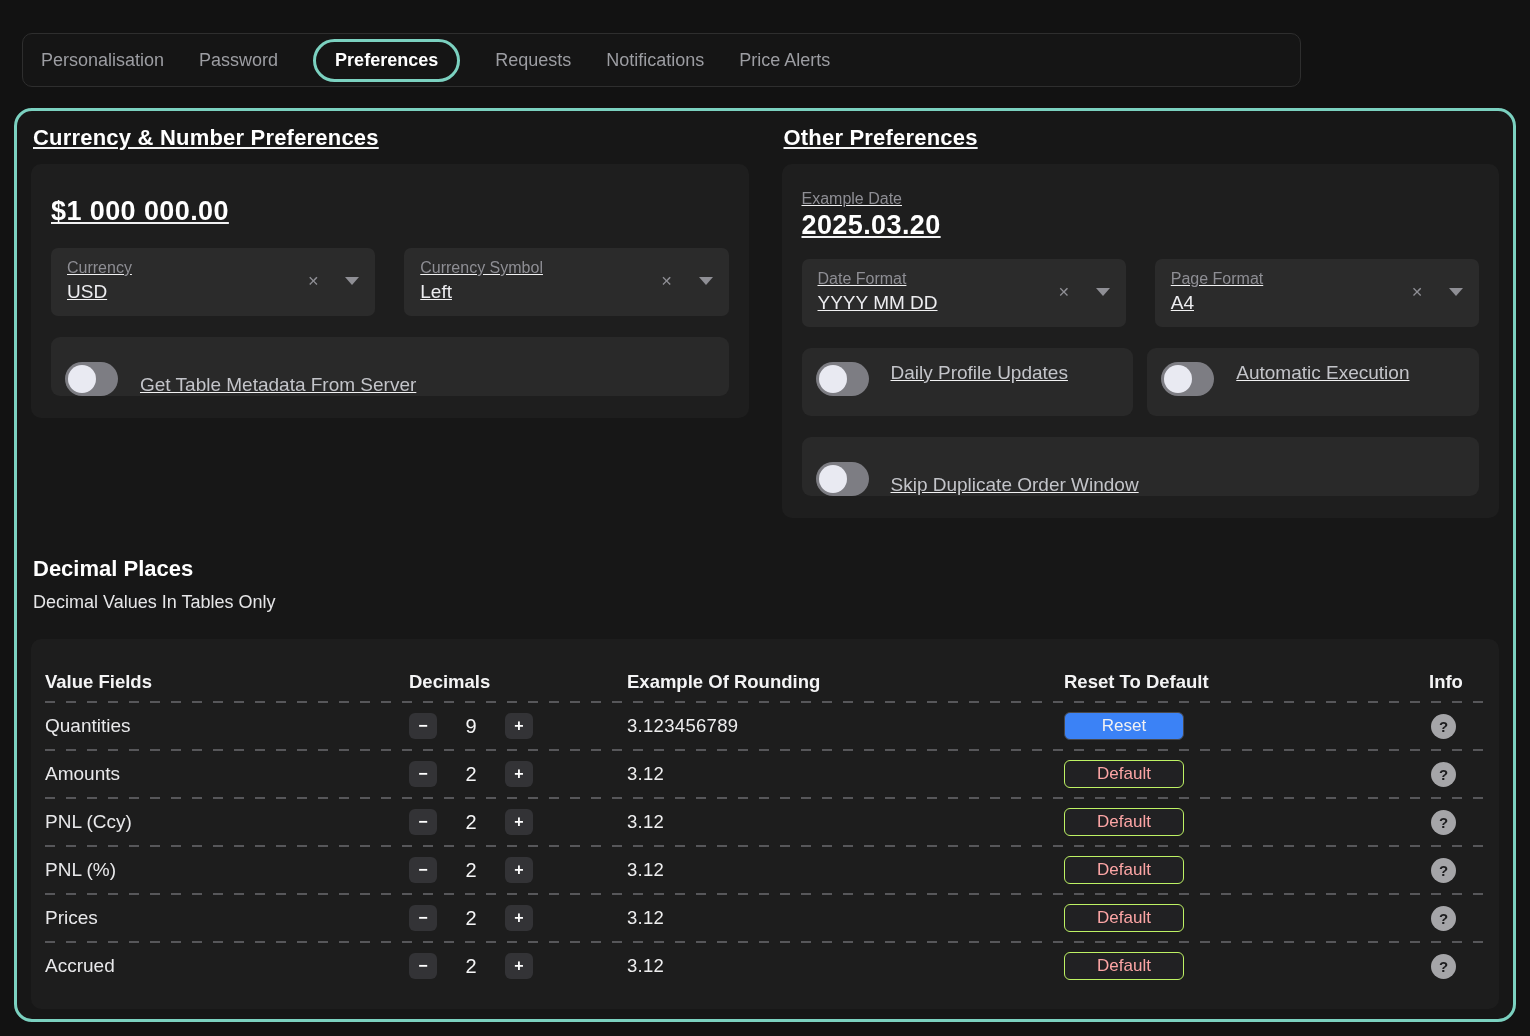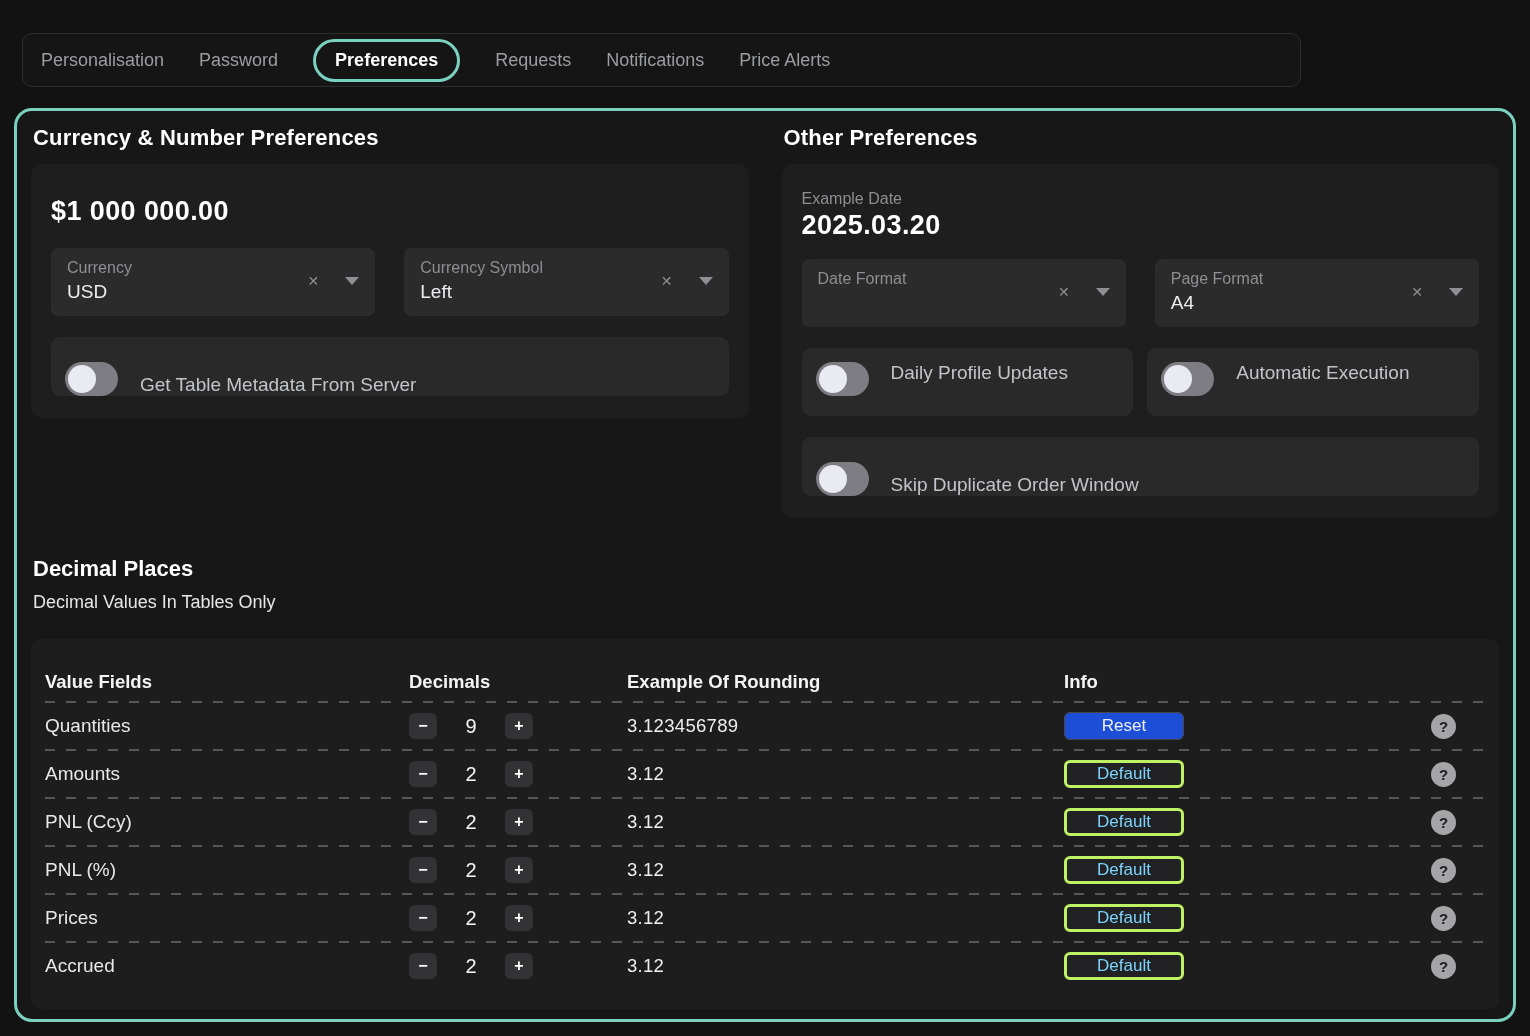--- a/index.html
+++ b/index.html
@@ -36,21 +36,21 @@
     border:3px solid var(--accent);border-radius:24px;
     padding:8px 19px;
   }
   
   .panel{
     position:absolute;left:14px;top:108px;width:1502px;height:914px;
     border:3px solid var(--accent);border-radius:18px;
     background:var(--panel-bg);
     padding:12px 8px 14px 8px;
   }
-  .columns{display:grid;grid-template-columns:1fr 1fr;gap:33px;padding:0 6px;align-items:start;}
+  .columns{display:grid;grid-template-columns:1fr 1fr;gap:33px;padding:0 6px;align-items:start;text-decoration:underline;}
   h2.section-title{
     font-size:22px;font-weight:700;color:#ffffff;letter-spacing:.2px;
     margin:2px 0 13px 2px;
   }
   .card{
     background:var(--card-bg);border-radius:10px;
     padding:26px 20px 22px 20px;
   }
   .example-label{font-size:16px;color:var(--label-gray);}
   .example-value{font-size:27px;font-weight:700;color:#ffffff;letter-spacing:.4px;margin-top:6px;}
@@ -120,24 +120,24 @@
     font-family:"Liberation Sans","DejaVu Sans",sans-serif;
   }
   .dec-num{
     width:40px;text-align:center;font-size:20px;color:#f5f5f6;margin:0 14px;
   }
   .reset-btn{
     width:120px;height:28px;border-radius:6px;font-size:17px;cursor:pointer;
     font-family:"Liberation Sans","DejaVu Sans",sans-serif;
   }
   .reset-btn.enabled{
-    background:#1d4ed8;border:1px solid #48484b;color:#f1f1f2;
+    background:#3b82f6;border:1px solid #48484b;color:#f1f1f2;
   }
   .reset-btn.disabled{
-    background:#212123;border:3px solid #bef264;color:#7dd3fc;cursor:default;
+    background:#212123;border:1px solid #bef264;color:#fca5a5;cursor:default;
   }
   .info-icon{
     width:25px;height:25px;border-radius:50%;background:#a5a5a8;
     color:#1c1c1e;font-size:15px;font-weight:700;
     display:flex;align-items:center;justify-content:center;cursor:pointer;
     margin-left:2px;
   }
 </style>
 </head>
 <body>
@@ -189,20 +189,21 @@
 
     <section>
       <h2 class="section-title">Other Preferences</h2>
       <div class="card">
         <div class="example-label">Example Date</div>
         <div class="example-value tight">2025.03.20</div>
 
         <div class="fields-row" style="margin-top:18px">
           <div class="field">
             <div class="field-label">Date Format</div>
+            <div class="field-value">YYYY MM DD</div>
             <div class="field-icons">
               <span class="x-icon">✕</span>
               <span class="caret-icon"></span>
             </div>
           </div>
           <div class="field">
             <div class="field-label">Page Format</div>
             <div class="field-value">A4</div>
             <div class="field-icons">
               <span class="x-icon">✕</span>
@@ -239,20 +240,21 @@
   <div class="decimal-head">
     <h2>Decimal Places</h2>
     <div class="decimal-sub">Decimal Values In Tables Only</div>
   </div>
 
   <div class="table-card">
     <div class="thead-row">
       <div class="th">Value Fields</div>
       <div class="th">Decimals</div>
       <div class="th">Example Of Rounding</div>
+      <div class="th">Reset To Default</div>
       <div class="th">Info</div>
     </div>
     <div id="table-body">
         <div class="sep"></div>
         <div class="trow">
           <div class="td-field">Quantities</div>
           <div class="dec-cell">
             <button class="step-btn">−</button>
             <span class="dec-num">9</span>
             <button class="step-btn">+</button>

